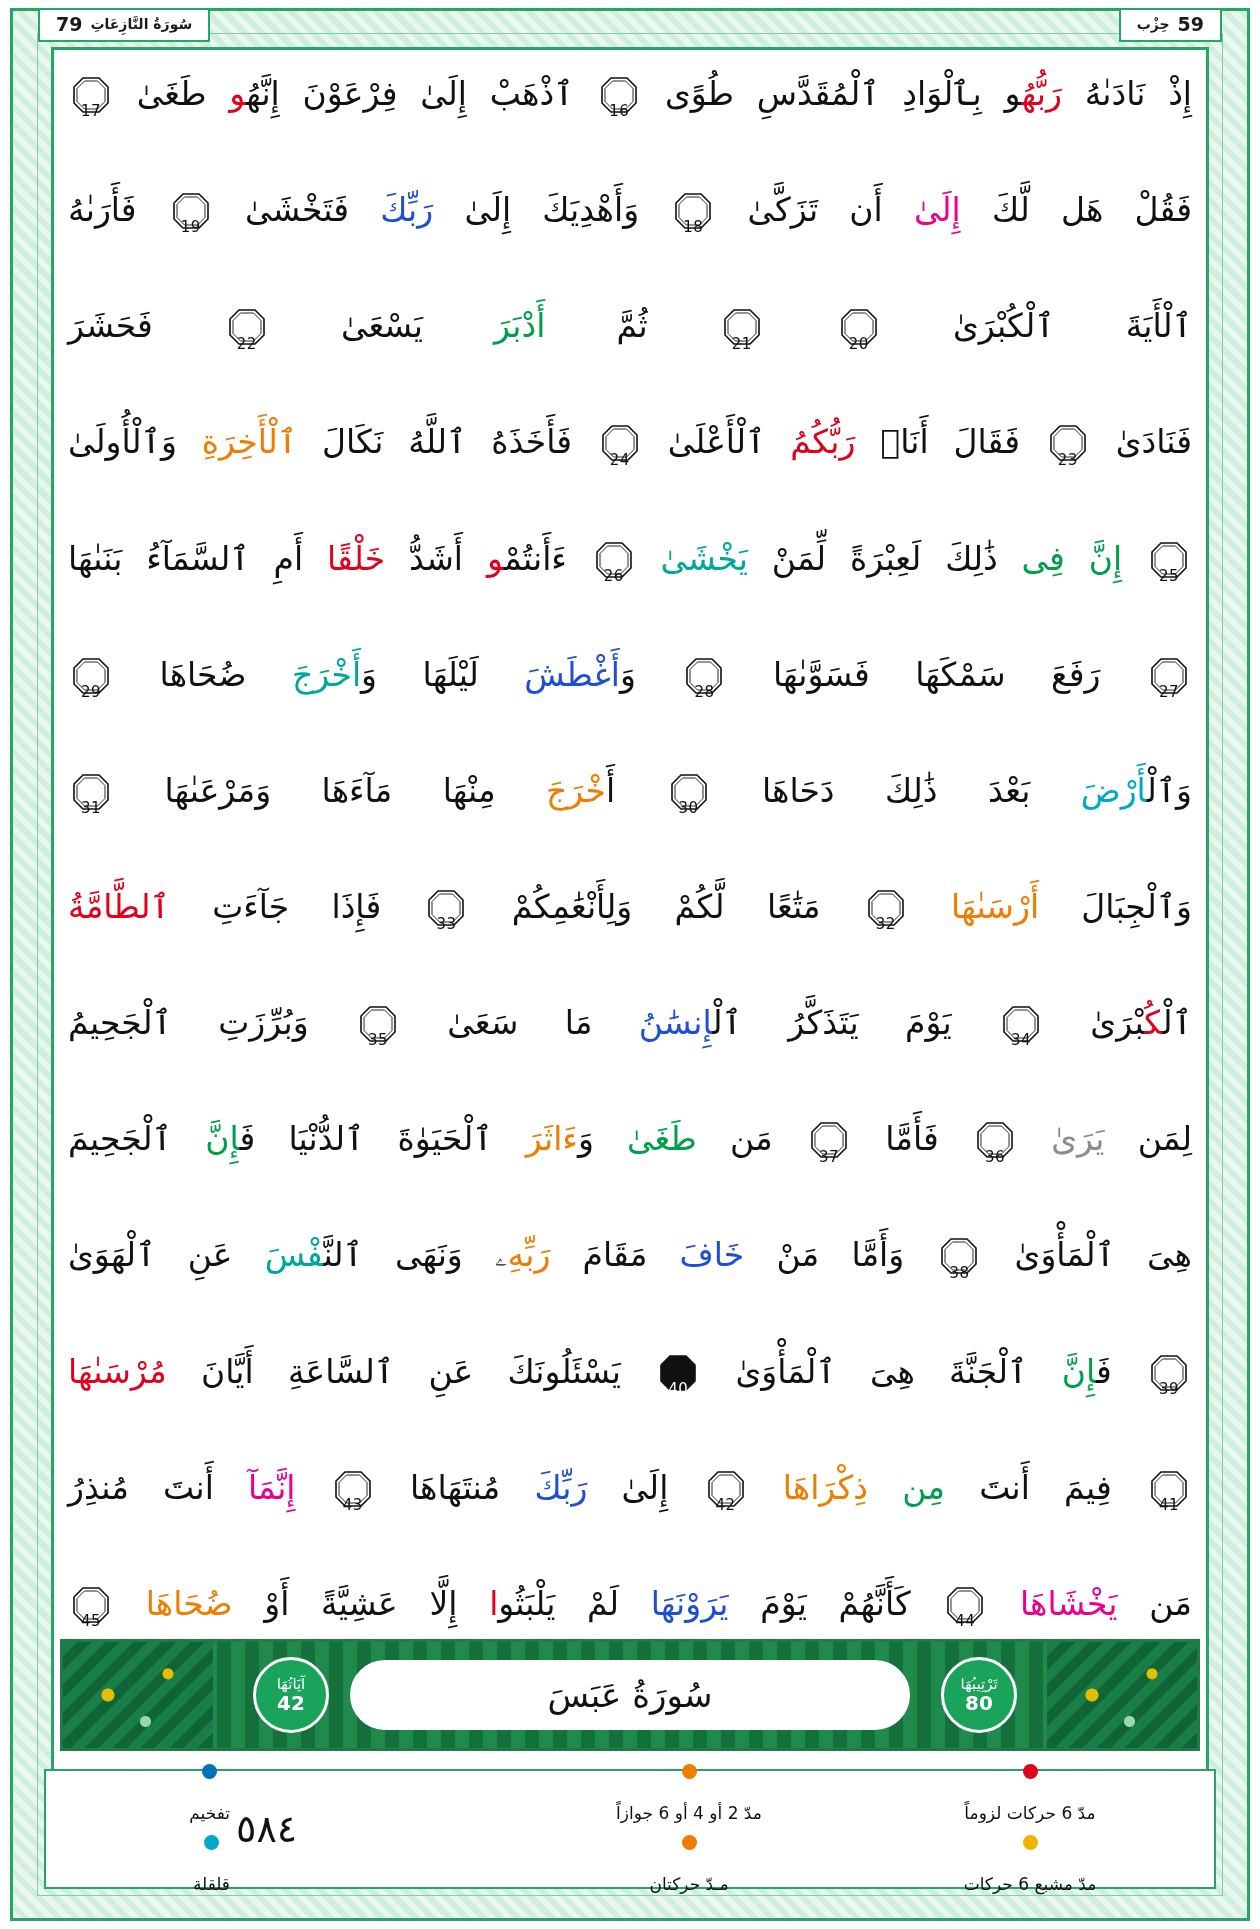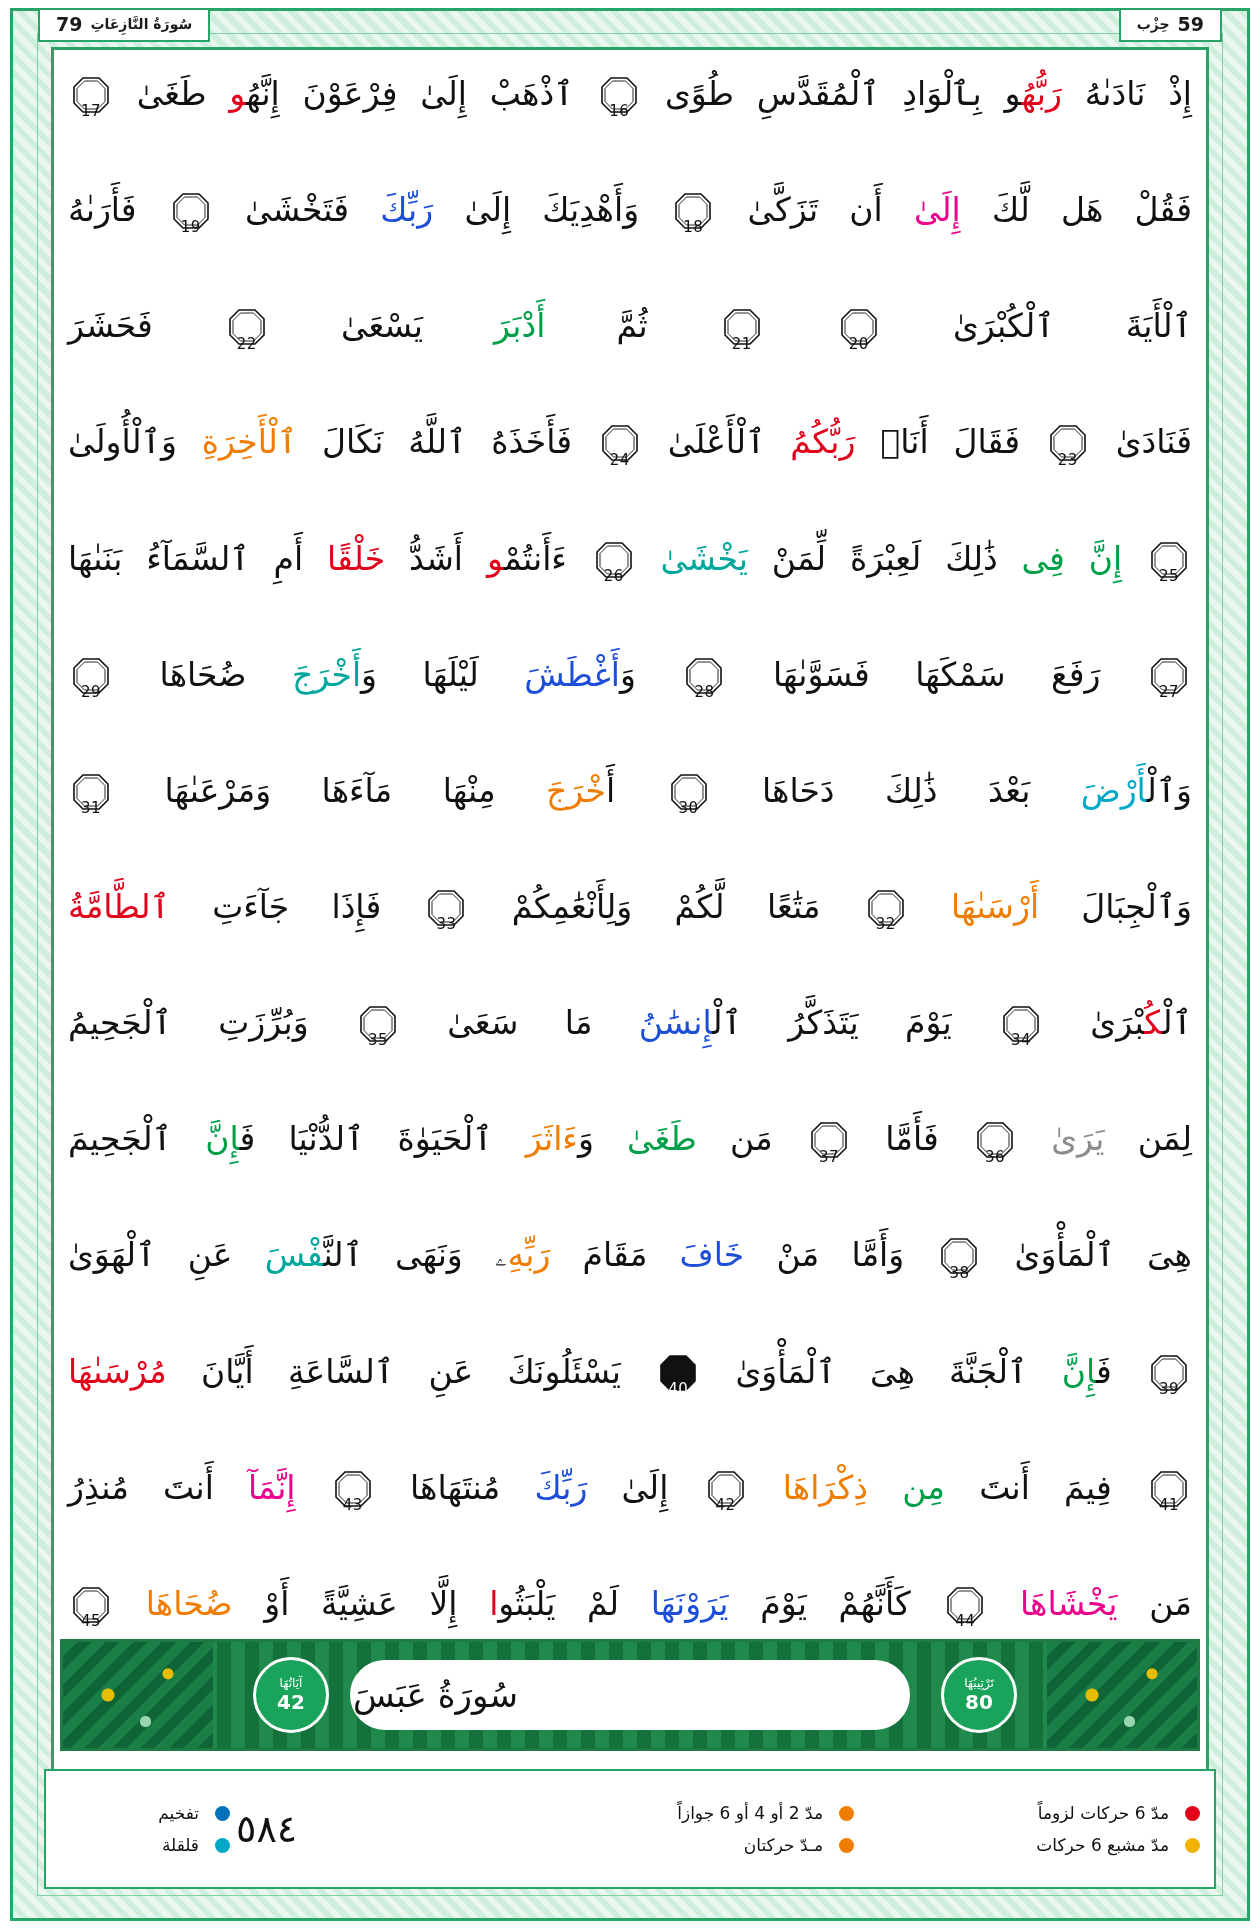--- a/index.html
+++ b/index.html
@@ -151,21 +151,21 @@
   .banner-center {
     position: relative;
     z-index: 3;
     width: 560px;
     height: 70px;
     border: 3px solid #ffffff;
     border-radius: 40px;
     background: #ffffff;
     display: flex;
     align-items: center;
-    justify-content: flex-start;
+    justify-content: center;
   }
   .banner-title {
     direction: rtl;
     font-size: 34px;
     color: #111111;
     font-family: "DejaVu Sans", sans-serif;
   }
   .badge {
     position: absolute;
     width: 76px; height: 76px;
@@ -175,21 +175,21 @@
     color: #ffffff;
     display: flex;
     flex-direction: column;
     align-items: center;
     justify-content: center;
     z-index: 4;
     direction: rtl;
   }
   .badge.left  { left: 190px; }
   .badge.right { right: 180px; }
-  .badge .blabel { font-size: 12px; line-height: 1.1; }
+  .badge .blabel { font-size: 15px; line-height: 1.1; }
   .badge .bnum   { font-size: 20px; font-weight: bold; line-height: 1.1; }
 
   
   .legend {
     position: absolute;
     left: 44px; right: 44px;
     bottom: 40px;
     height: 120px;
     border: 2px solid #27a567;
     background: #ffffff;
@@ -205,25 +205,26 @@
     flex-direction: column;
     justify-content: center;
     gap: 12px;
   }
   .legend-col.c1 { flex: 0 0 340px; }
   .legend-col.c2 { flex: 0 0 330px; }
   .legend-col.c4 { flex: 0 0 170px; align-items: flex-start; }
   .legend-row {
     display: flex;
     align-items: center;
-    gap: 16px;
+    gap: 24px;
     direction: rtl;
     font-size: 17px;
     color: #111;
     white-space: nowrap;
+    flex-direction: column;
   }
   .dot { width: 15px; height: 15px; border-radius: 50%; flex: 0 0 auto; }
   .pageno {
     flex: 1 1 auto;
     text-align: left;
     font-size: 38px;
     letter-spacing: 4px;
     color: #111;
     font-family: "DejaVu Sans", sans-serif;
   }

